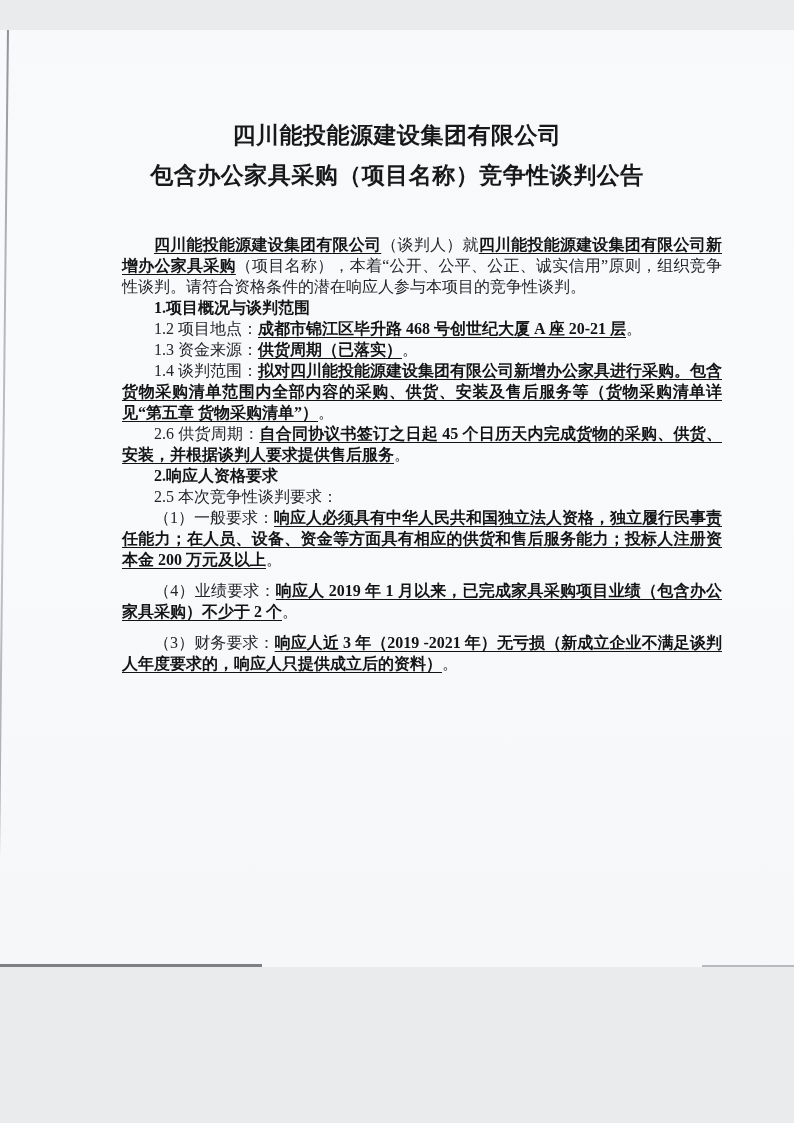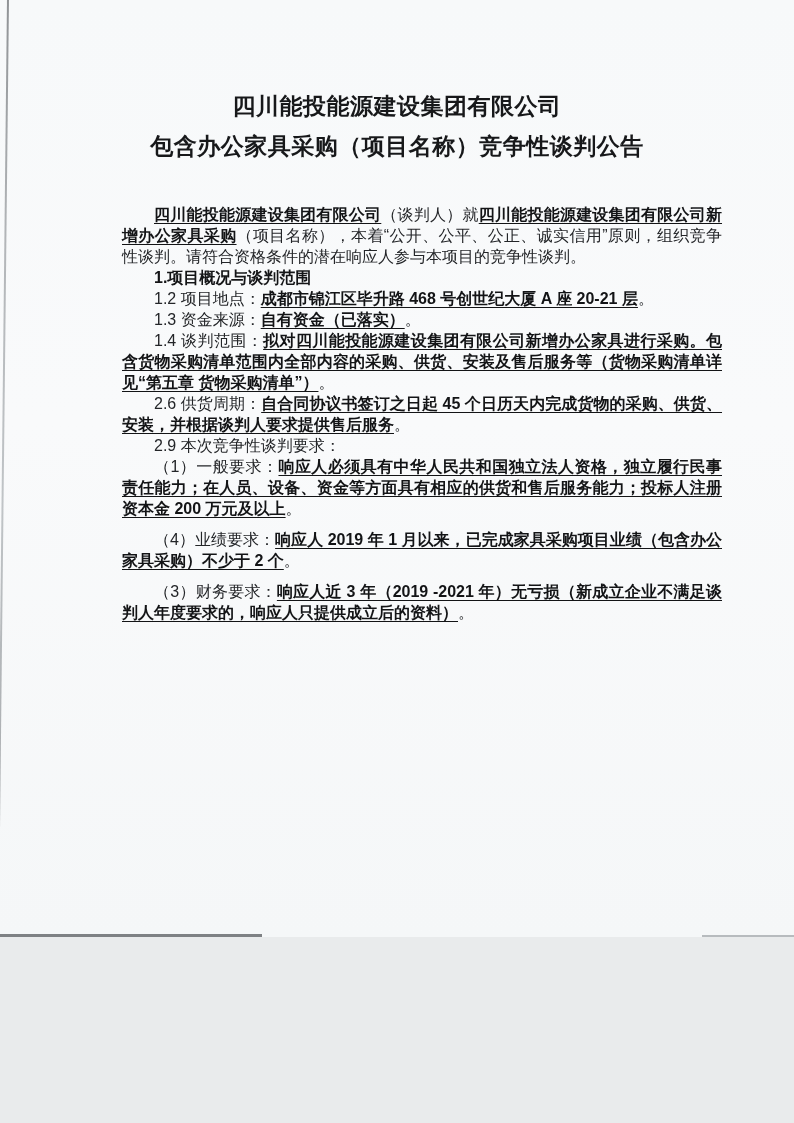--- a/index.html
+++ b/index.html
@@ -1,22 +1,23 @@
 <!DOCTYPE html>
 <html><head>
 <meta charset="utf-8">
 <style>
   * { margin:0; padding:0; box-sizing:border-box; }
   html,body { width:794px; height:1123px; }
   body { background:#e9ebec; }
   .page {
     position:relative; width:794px; height:937px; overflow:hidden;
     background:linear-gradient(180deg,#f7f9fa 0%, #f9fafb 45%, #f5f7f8 100%);
-    font-family:Liberation Sans, sans-serif;
+    font-family:Liberation Serif, serif;
     color:#1e2022;
+    margin-top:30px;
   }
   .scan-line-left {
     position:absolute; left:7px; top:-2px; width:2px; height:1128px;
     background:linear-gradient(to bottom,#4a4e52 0%, #85898d 22%, #9aa0a4 45%, #74787c 72%, #3e4246 100%);
     transform:rotate(0.62deg); transform-origin:top left; opacity:.6;
   }
   .scan-edge-bottom-left {
     position:absolute; left:0; bottom:0; width:262px; height:3px;
     background:#4b4f52; opacity:.7;
   }
@@ -58,28 +59,29 @@
       <span class="tline">包含办公家具采购（项目名称）竞争性谈判公告</span>
     </div>
 
     <p class="body-p"><span class="bu">四川能投能源建设集团有限公司</span><span>（谈判人）就</span><span class="bu">四川能投能源建设集团有限公司新增办公家具采购</span><span>（项目名称），本着“公开、公平、公正、诚实信用”原则，组织竞争性谈判。请符合资格条件的潜在响应人参与本项目的竞争性谈判。</span></p>
 
     <p class="body-p heading-p">1.项目概况与谈判范围</p>
 
 
     <p class="body-p"><span>1.2 项目地点：</span><span class="bu">成都市锦江区毕升路 468 号创世纪大厦 A 座 20-21 层</span><span>。</span></p>
 
-    <p class="body-p"><span>1.3 资金来源：</span><span class="bu">自有资金（已落实）</span><span>。</span></p>
+    <p class="body-p"><span>1.3 资金来源：</span><span class="bu">供货周期（已落实）</span><span>。</span></p>
 
     <p class="body-p"><span>1.4 谈判范围：</span><span class="bu">拟对四川能投能源建设集团有限公司新增办公家具进行采购。包含货物采购清单范围内全部内容的采购、供货、安装及售后服务等（货物采购清单详见“第五章 货物采购清单”）</span><span>。</span></p>
 
     <p class="body-p"><span>2.6 供货周期：</span><span class="bu">自合同协议书签订之日起 45 个日历天内完成货物的采购、供货、安装，并根据谈判人要求提供售后服务</span><span>。</span></p>
 
+    <p class="body-p heading-p">2.响应人资格要求</p>
 
-    <p class="body-p">2.9 本次竞争性谈判要求：</p>
+    <p class="body-p">2.5 本次竞争性谈判要求：</p>
 
     <p class="body-p"><span>（1）一般要求：</span><span class="bu">响应人必须具有中华人民共和国独立法人资格，独立履行民事责任能力；在人员、设备、资金等方面具有相应的供货和售后服务能力；投标人注册资本金 200 万元及以上</span><span>。</span></p>
 
     <p class="body-p mt"><span>（4）业绩要求：</span><span class="bu">响应人 2019 年 1 月以来，已完成家具采购项目业绩（包含办公家具采购）不少于 2 个</span><span>。</span></p>
 
     <p class="body-p mt"><span>（3）财务要求：</span><span class="bu">响应人近 3 年（2019 -2021 年）无亏损（新成立企业不满足谈判人年度要求的，响应人只提供成立后的资料）</span><span>。</span></p>
 
   </div>
 </div>
 

